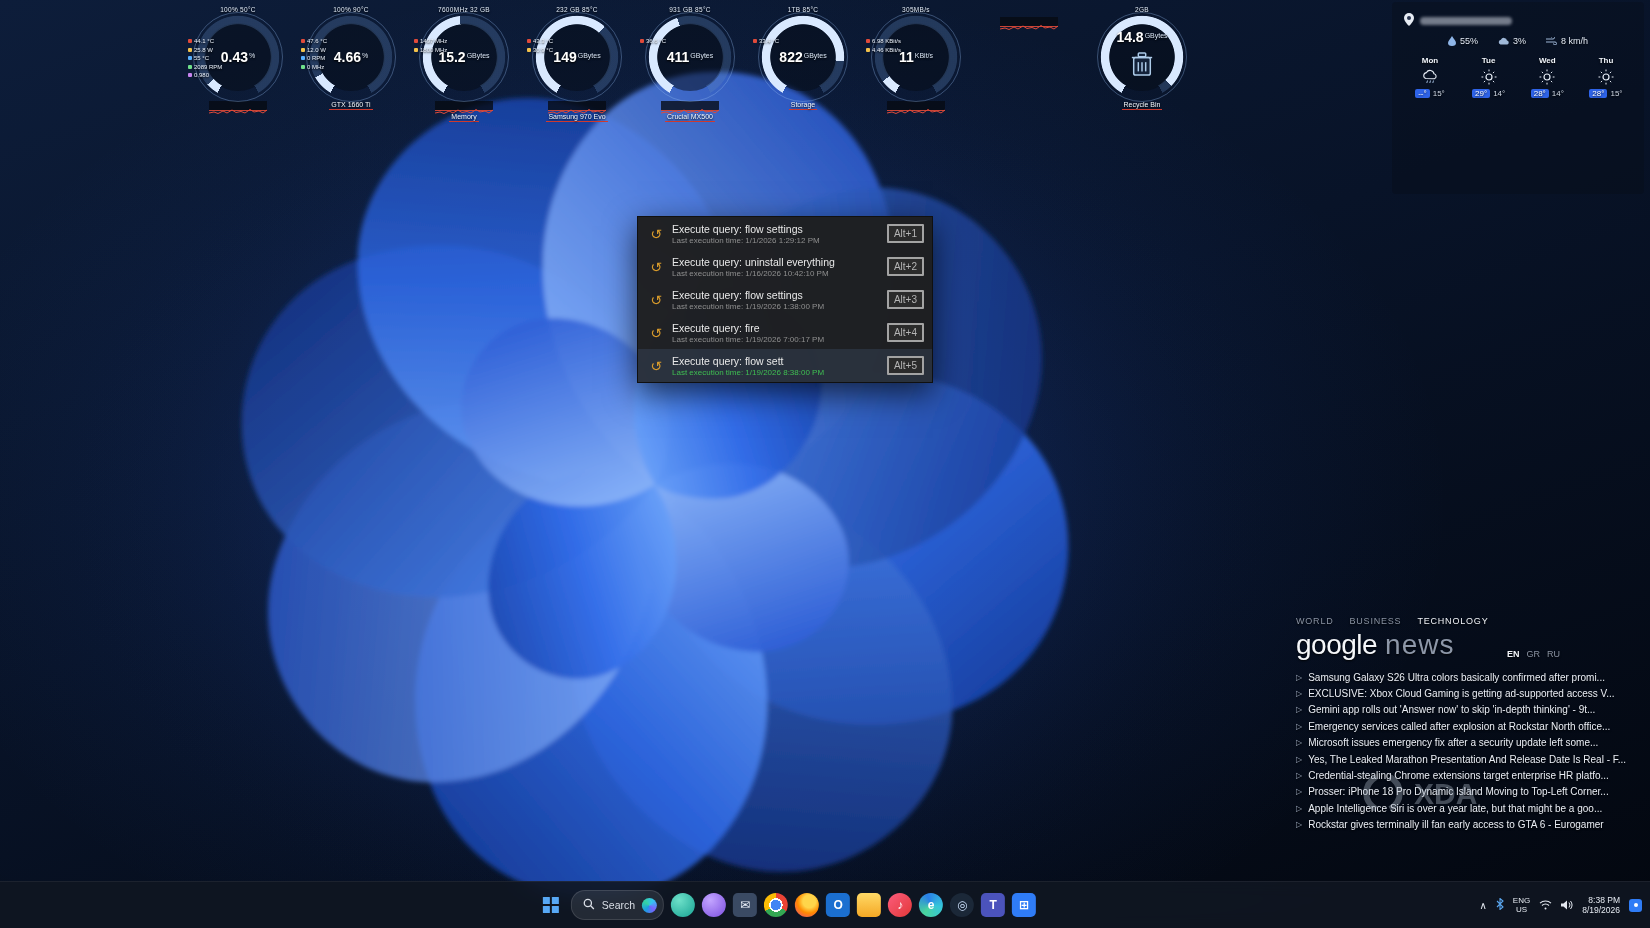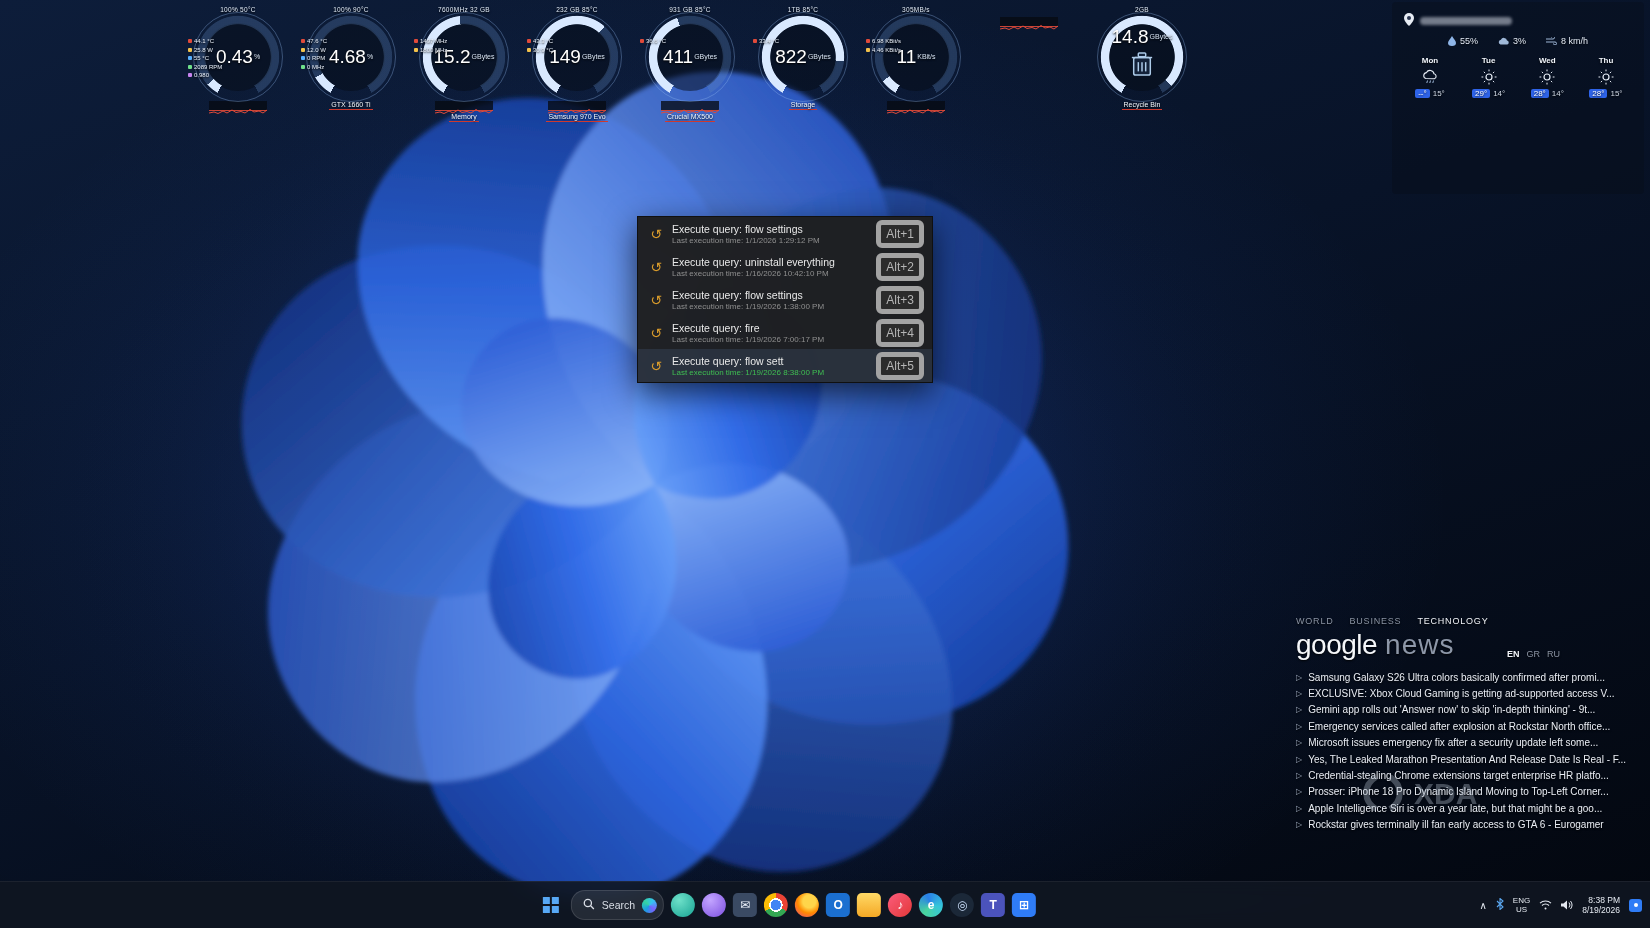--- a/index.html
+++ b/index.html
@@ -17,21 +17,21 @@
   .gauge{position:relative;width:104px;color:#eaf1fb;}
   .g-top{font-size:6.5px;text-align:center;height:9px;letter-spacing:.3px;color:#dfe9f6;text-shadow:0 1px 2px #000;}
   .g-ringwrap{position:relative;width:84px;height:84px;margin:0 auto;}
   .g-outer{position:absolute;inset:-3px;border-radius:50%;border:1px solid rgba(145,185,240,.35);}
   .g-arc{position:absolute;inset:0;border-radius:50%;
     background:conic-gradient(from 210deg,#d9e9ff 0 var(--deg),rgba(95,135,190,.30) var(--deg) 300deg,transparent 300deg 360deg);
     -webkit-mask:radial-gradient(circle closest-side,transparent 77%,#000 79% 97%,transparent 99%);
     mask:radial-gradient(circle closest-side,transparent 77%,#000 79% 97%,transparent 99%);}
   .g-ringwrap::before{content:"";position:absolute;inset:8px;border-radius:50%;background:rgba(5,11,22,.50);}
   .g-value{position:absolute;left:0;right:0;top:50%;transform:translateY(-50%);text-align:center;text-shadow:0 1px 2px #000;}
-  .g-num{font-size:19px;font-weight:normal;color:#fff;}
+  .g-num{font-size:14px;font-weight:bold;color:#fff;}
   .g-unit{font-size:7px;color:#d6e2f2;margin-left:1px;vertical-align:4px;}
   .gauge.has-icon .g-value{top:26%;}
   .g-trash{position:absolute;left:50%;top:58%;transform:translate(-50%,-50%);opacity:.9;}
   .g-details{position:absolute;left:-8px;top:22px;font-size:6px;line-height:8.5px;text-align:left;white-space:nowrap;text-shadow:0 1px 2px #000;z-index:3;}
   .g-details i{display:inline-block;width:4px;height:4px;margin-right:2px;border-radius:1px;}
   .g-badge{position:absolute;right:-2px;top:40px;background:#ececec;color:#161616;font-size:6.5px;font-weight:bold;padding:1px 3px;border-radius:1px;z-index:3;}
   .g-graph{width:58px;height:9px;margin:2px auto 0;background:rgba(6,10,18,.78);border-bottom:1px solid rgba(224,74,58,.9);}
   .g-label{width:max-content;margin:2px auto 0;font-size:7px;color:#f2f6fc;text-shadow:0 1px 2px #000;border-bottom:1px solid #d23b2f;padding:0 2px 1px;}
 
   
@@ -60,22 +60,22 @@
     font-size:11.5px;padding:0 30px 0 10px;caret-color:#d79a2b;font-family:inherit;}
   .l-search input::placeholder{color:#b9b9b9;opacity:1;}
   .l-mag{position:absolute;right:10px;top:9px;}
   .res-row{display:flex;align-items:center;height:33px;padding:0 8px 0 10px;gap:8px;}
   .res-row.selected{background:rgba(95,125,175,.18);}
   .res-icon{color:#d79a2b;font-size:14px;width:16px;text-align:center;flex:0 0 16px;}
   .res-text{flex:1;min-width:0;}
   .res-title{font-size:10.5px;color:#e8e8e8;white-space:nowrap;overflow:hidden;}
   .res-sub{font-size:8px;color:#8f8f8f;white-space:nowrap;overflow:hidden;margin-top:1px;}
   .res-sub.green{color:#3fbf52;}
-  .res-key{background:#2b2b2b;border:5px solid #a3a3a3;border-radius:6px;color:#b5b5b5;
-    font-size:12px;padding:2px 5px;flex:0 0 auto;}
+  .res-key{background:#2b2b2b;border:2px solid #a3a3a3;border-radius:1px;color:#b5b5b5;
+    font-size:10px;padding:2px 5px;flex:0 0 auto;}
 
   
   #news{position:absolute;left:1296px;top:616px;width:350px;color:#e9edf4;text-shadow:0 1px 2px rgba(0,0,0,.85);}
   #news-tabs{display:flex;gap:16px;font-size:9px;letter-spacing:.8px;}
   .news-tab{color:#8a93a3;cursor:default;}
   .news-tab.active{color:#f0f3f8;}
   .news-logo{margin-top:3px;display:flex;align-items:baseline;position:relative;}
   .logo-g{font-size:28px;color:#f5f7fa;letter-spacing:-.5px;}
   .logo-n{font-size:28px;color:#8d97a8;font-weight:300;margin-left:8px;letter-spacing:1px;}
   #news-langs{position:absolute;right:86px;bottom:2px;display:flex;gap:7px;font-size:9px;}
@@ -179,21 +179,21 @@
         </div>
         <div class="g-graph"><svg viewBox="0 0 58 9" width="58" height="9" preserveAspectRatio="none">
             <polyline points="0,7 5,6 9,7.5 14,5 18,7 23,4 27,6.5 32,5.5 36,7 41,3.5 45,6 50,5 54,7 58,4" fill="none" stroke="#e04a3a" stroke-width="1"></polyline>
           </svg></div>
       </div>
       <div class="gauge">
         <div class="g-top">100%  90°C</div>
         <div class="g-ringwrap">
           <div class="g-outer"></div>
           <div class="g-arc" style="--deg:30deg"></div>
-          <div class="g-value"><span class="g-num">4.68</span><span class="g-unit">%</span></div>
+          <div class="g-value"><span class="g-num">4.66</span><span class="g-unit">%</span></div>
           <div class="g-details">
             <div><i style="background:#e04a3a"></i>47.6 °C</div>
             <div><i style="background:#f2c14a"></i>12.0 W</div>
             <div><i style="background:#57b0ff"></i>0 RPM</div>
             <div><i style="background:#6fe08a"></i>0 MHz</div>
           </div>
         </div>
         <div class="g-label">GTX 1660 Ti</div>
       </div>
       <div class="gauge">

